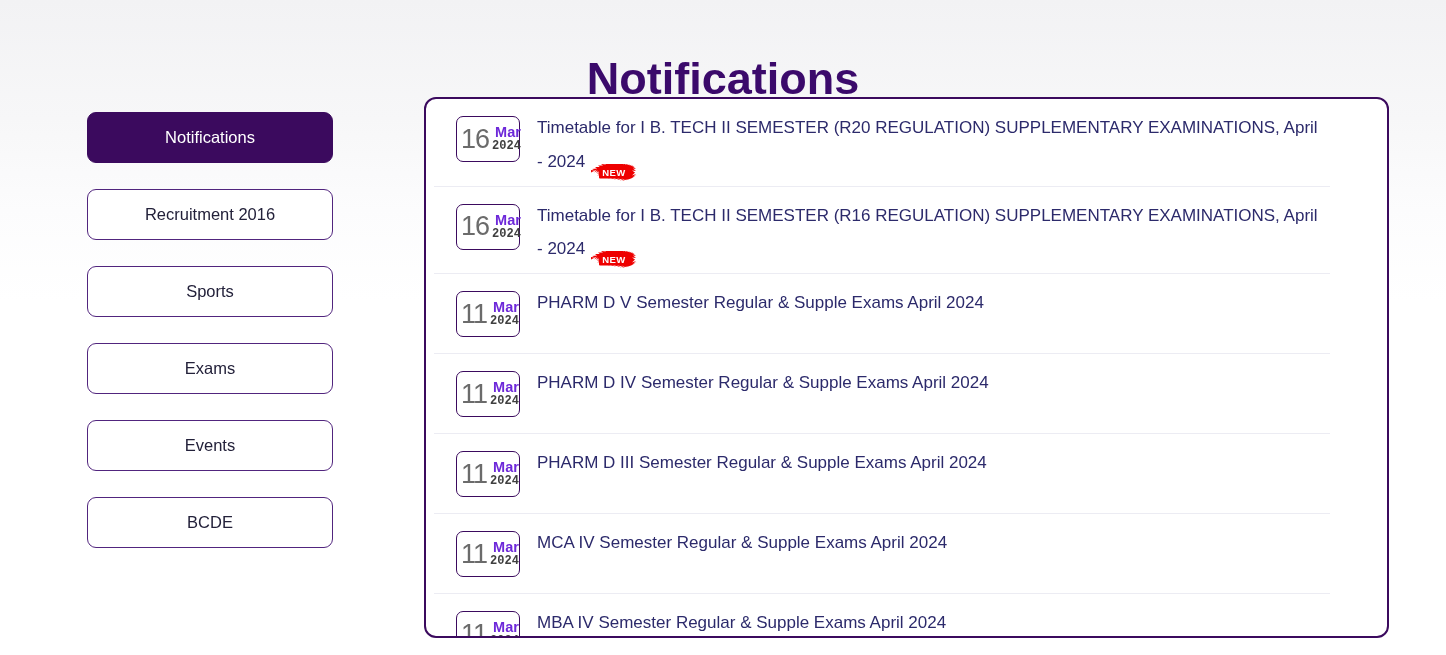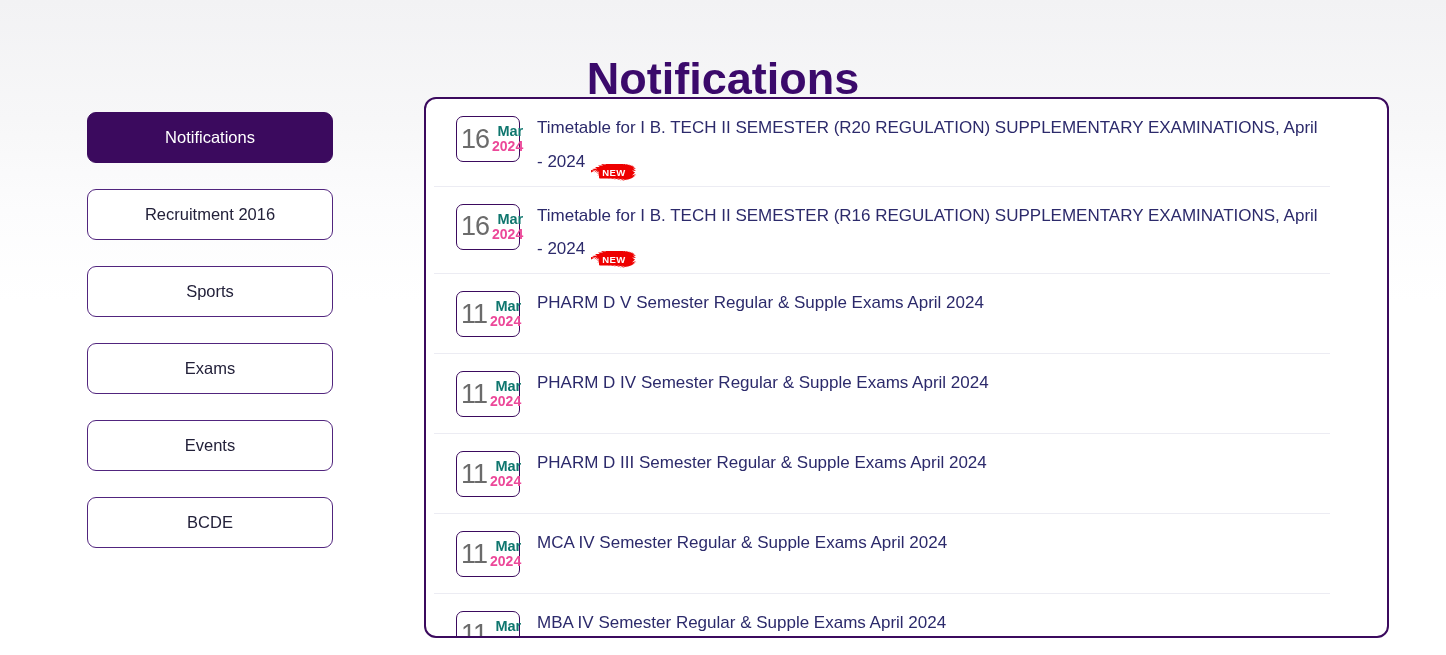--- a/index.html
+++ b/index.html
@@ -114,27 +114,28 @@
   .date-my {
     display: flex;
     flex-direction: column;
     align-items: flex-end;
     margin-left: 3px;
     line-height: 1.05;
   }
   .date-mon {
     font-size: 14.5px;
     font-weight: bold;
-    color: #0f766e;
+    color: #6d28d9;
     text-align: right;
   }
   .date-year {
-    font-size: 14px;
+    font-size: 12px;
     font-weight: bold;
-    color: #ec4899;
+    color: #404040;
+    font-family: Liberation Mono, monospace;
   }
 
   .notif-text {
     margin-left: 17px;
     font-size: 17px;
     color: #2c2a6b;
     line-height: 1.62;
     max-width: 790px;
     cursor: pointer;
     padding-top: 1px;

